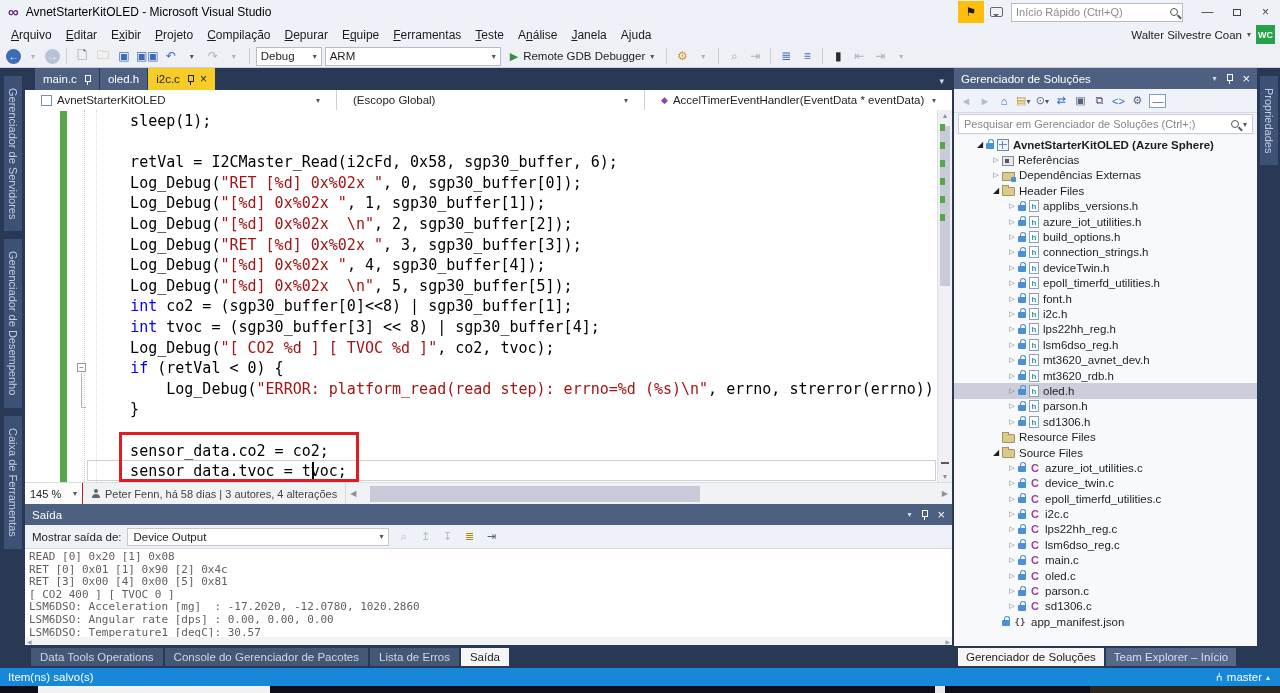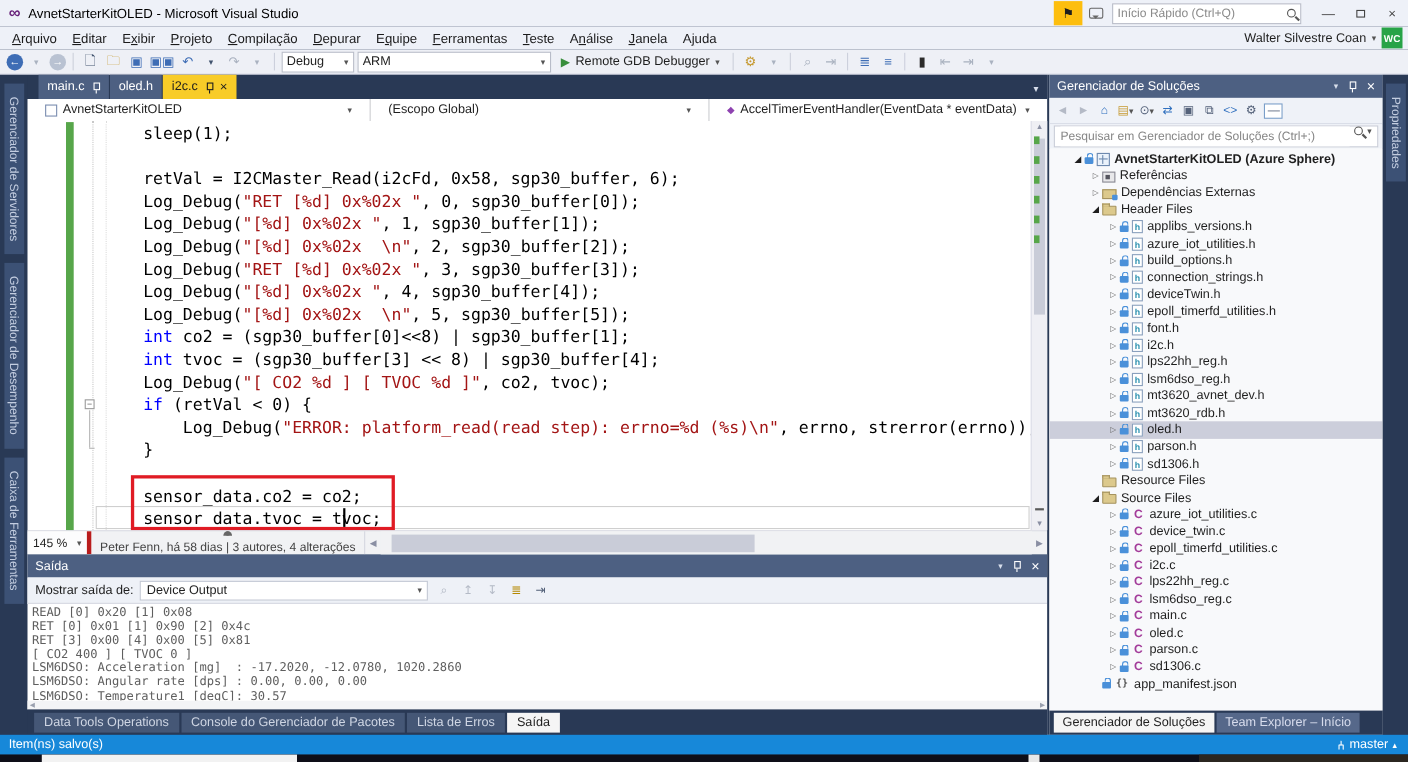--- a/index.html
+++ b/index.html
@@ -85,23 +85,23 @@
   .red-box { position:absolute; left:94px; top:322px; width:240px; height:50px; border:3px solid #e01b24; }
   .caret-bar { position:absolute; left:287px; top:352px; width:1.5px; height:17px; background:#000; }
   .v-scroll { position:absolute; right:0; top:0; bottom:0; width:15px; background:#efeff4; border-left:1px solid #dcdee8; }
   .v-arrow { position:absolute; left:0; right:0; text-align:center; font-size:7px; color:#8a8fa3; }
   .v-thumb { position:absolute; left:2px; right:2px; top:16px; height:160px; background:#c9ccd8; }
   .v-mark { position:absolute; left:2px; width:5px; height:7px; background:#57a64a; }
   .v-caret-mark { position:absolute; left:3px; width:8px; height:2px; background:#5a5a5a; top:352px; }
 
   
   .editor-statusbar { height:22px; background:#f1f2f4; display:flex; align-items:center; border-top:1px solid #dadce4; flex:0 0 auto; }
-  .zoom-combo { width:58px; height:100%; background:#fcfcfd; border-right:4px solid #b91c1c; display:flex; align-items:center; padding:0 5px; gap:4px; font-size:11px; }
+  .zoom-combo { width:58px; height:100%; background:#fcfcfd; border-right:1px solid #b91c1c; display:flex; align-items:center; padding:0 5px; gap:4px; font-size:11px; }
   .zoom-combo .caret { margin-left:auto; }
-  .codelens-chip { display:flex; align-items:center; gap:5px; padding:0 8px; font-size:11px; color:#444; border-right:1px solid #d5d8e0; height:100%;flex-direction:column; }
+  .codelens-chip { display:flex; align-items:center; gap:5px; padding:0 8px; font-size:11px; color:#444; border-right:1px solid #d5d8e0; height:100%; }
   .person-icon { width:9px; height:9px; position:relative; }
   .person-icon::before { content:""; position:absolute; top:0; left:2.5px; width:4px; height:4px; border-radius:50%; background:#666; }
   .person-icon::after { content:""; position:absolute; bottom:0; left:0.5px; width:8px; height:4px; border-radius:4px 4px 0 0; background:#666; }
   .h-arrow { font-size:8px; color:#8a8fa3; padding:0 4px; }
   .h-track { flex:1; height:100%; position:relative; background:#f1f2f4; }
   .h-thumb { position:absolute; top:3px; height:16px; left:10px; width:330px; background:#c9ccd8; }
 
   
   .output-panel { height:141px; display:flex; flex-direction:column; flex:0 0 auto; background:#fff; }
   .panel-header { height:21px; background:#4d6082; color:#fff; display:flex; align-items:center; padding:0 7px; font-size:11.5px; flex:0 0 auto; }
@@ -126,21 +126,21 @@
   .btab.active { background:#f5f5f5; color:#1e1e1e; }
 
   
   .right-col { width:305px; flex:0 0 auto; display:flex; flex-direction:column; background:#f6f7f9; border-left:2px solid #293955; }
   .se-toolbar { height:24px; background:#eff2f8; border-bottom:1px solid #d5d9e4; display:flex; align-items:center; padding:0 5px; gap:5px; flex:0 0 auto; }
   .se-ic { min-width:14px; text-align:center; font-size:11px; color:#55627a; }
   .se-ic.blue { color:#2f6fbe; }
   .se-ic.dim { color:#b4bac6; }
   .se-ic.pressed { background:#fff; border:1px solid #7a9ec9; padding:0 2px; }
   .se-search { height:22px; background:#eff2f8; display:flex; align-items:center; padding:0 4px; flex:0 0 auto; }
-  .se-search .box { flex:1; height:20px; background:#fff; border:1px solid #c8ccd8; display:flex; padding:0 5px; gap:4px; }
+  .se-search .box { flex:1; height:20px; background:#fff; border:1px solid #c8ccd8; display:flex; align-items:center; padding:0 5px; gap:4px; }
   .se-search input { border:none; outline:none; flex:1; font-size:11px; font-family:"Liberation Sans",sans-serif; min-width:0; }
   .se-search input::placeholder { color:#868686; }
   .tree { flex:1; overflow:hidden; background:#f8f9fb; padding-top:2px; }
   .tree-row { height:15.4px; display:flex; align-items:center; font-size:11.5px; color:#1e1e1e; white-space:nowrap; }
   .tree-row.selected { background:#ccced b; background:#cccedb; }
   .tree-row .bold { font-weight:bold; }
   .tree-arrow { width:12px; font-size:7px; color:#6d6d6d; flex:0 0 auto; text-align:center; }
   .tree-arrow.exp { color:#1e1e1e; font-size:8px; }
   .lock-icon { width:8px; height:6px; background:#4a90d9; border-radius:1px; position:relative; margin:3px 3px 0 0; flex:0 0 auto; }
   .lock-icon::before { content:""; position:absolute; top:-4px; left:1.5px; width:4px; height:4px; border:1.2px solid #4a90d9; border-bottom:none; border-radius:3px 3px 0 0; }

